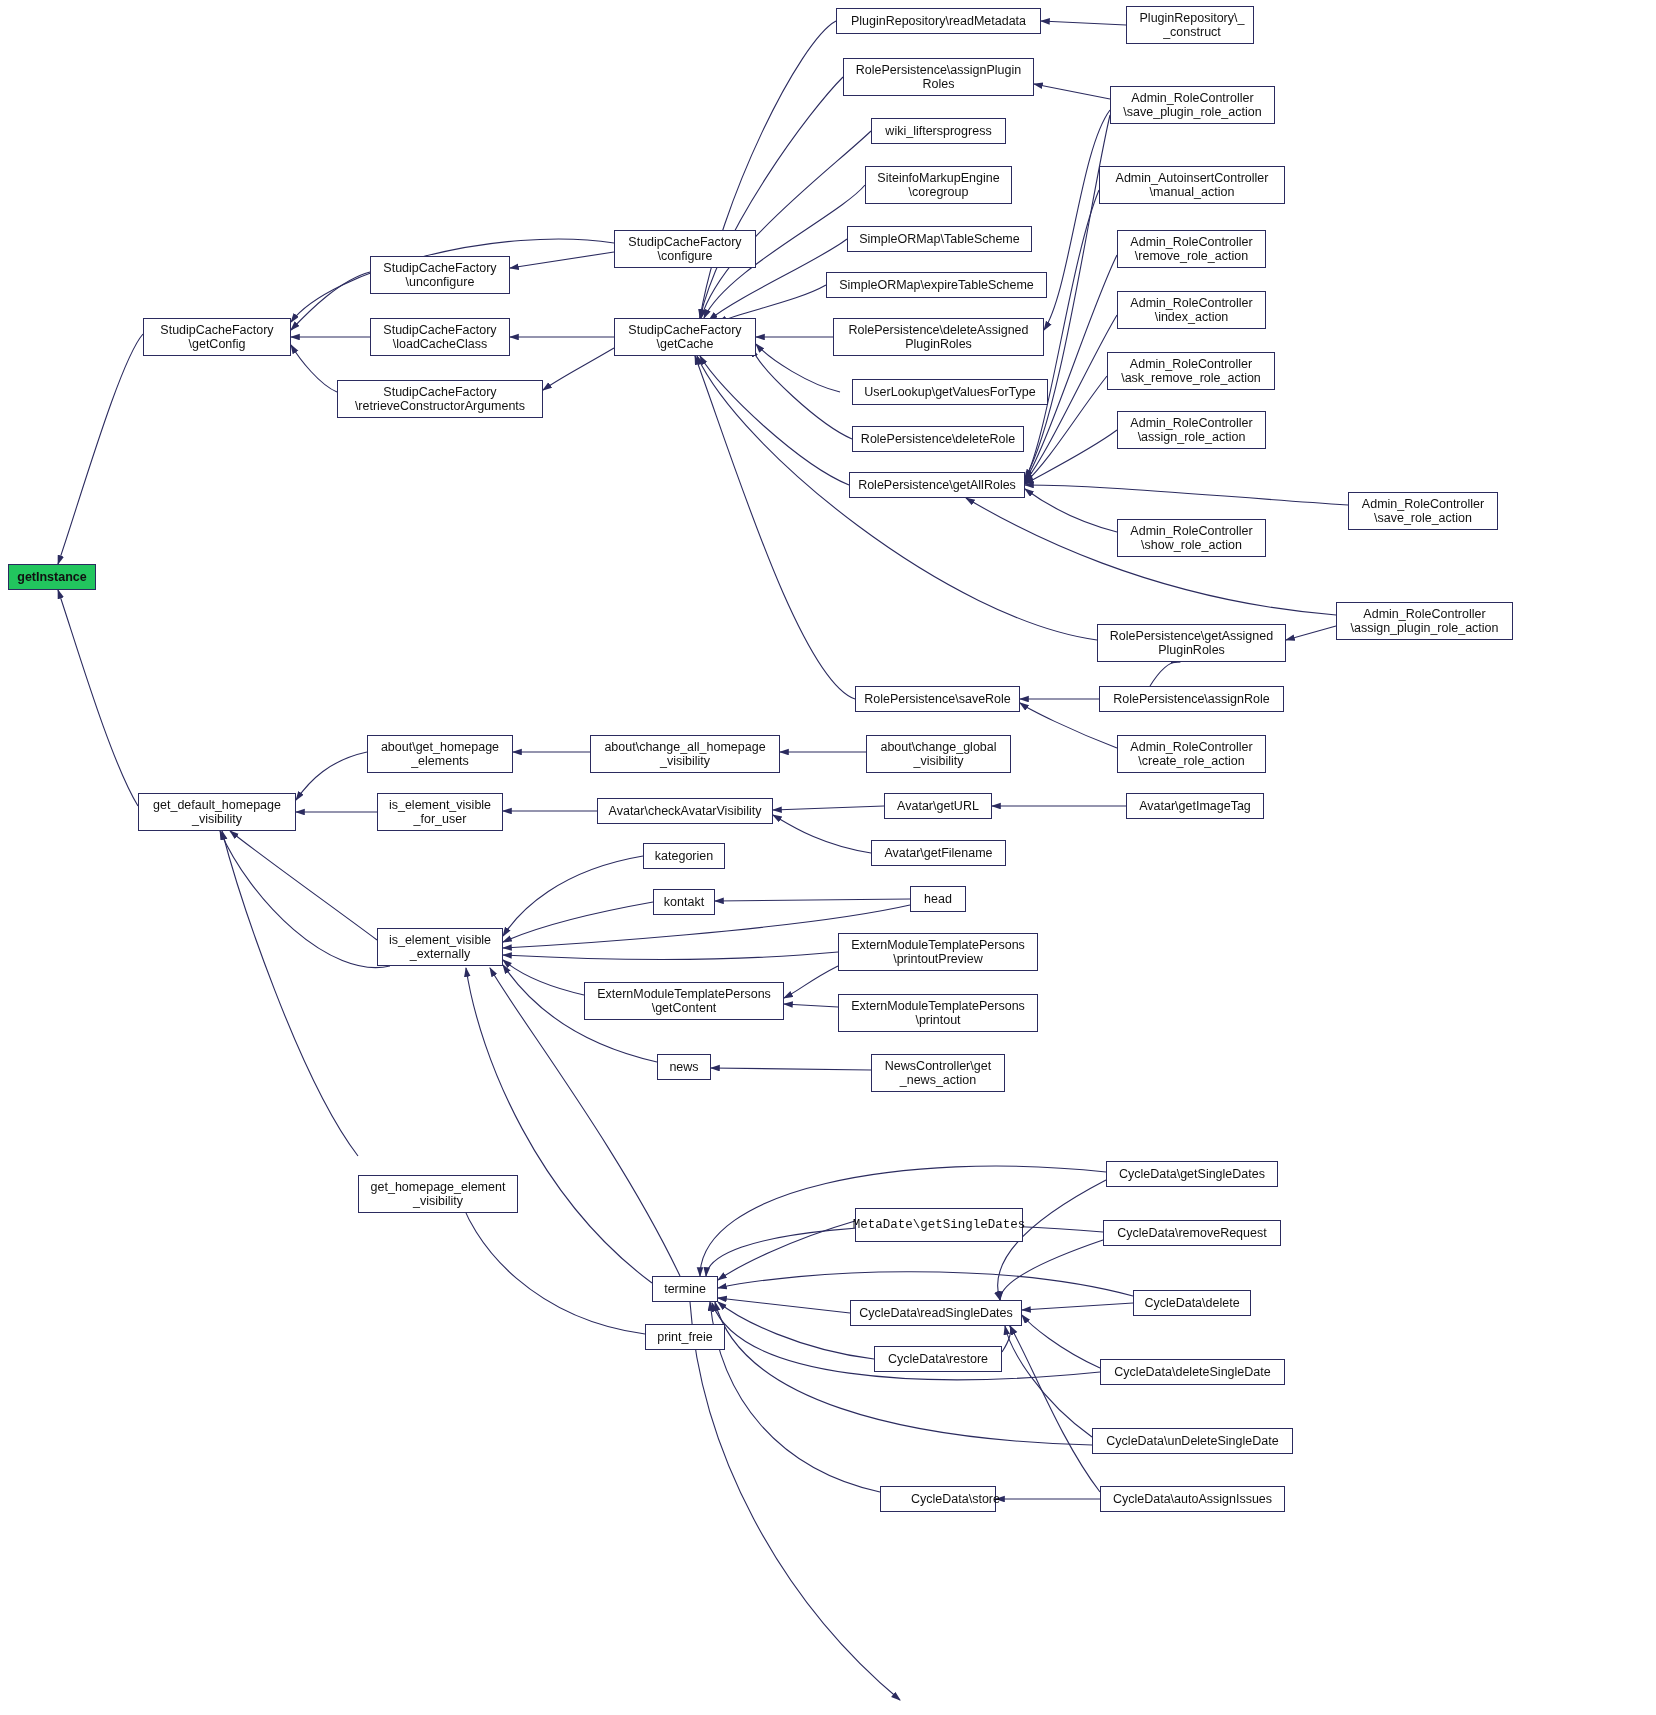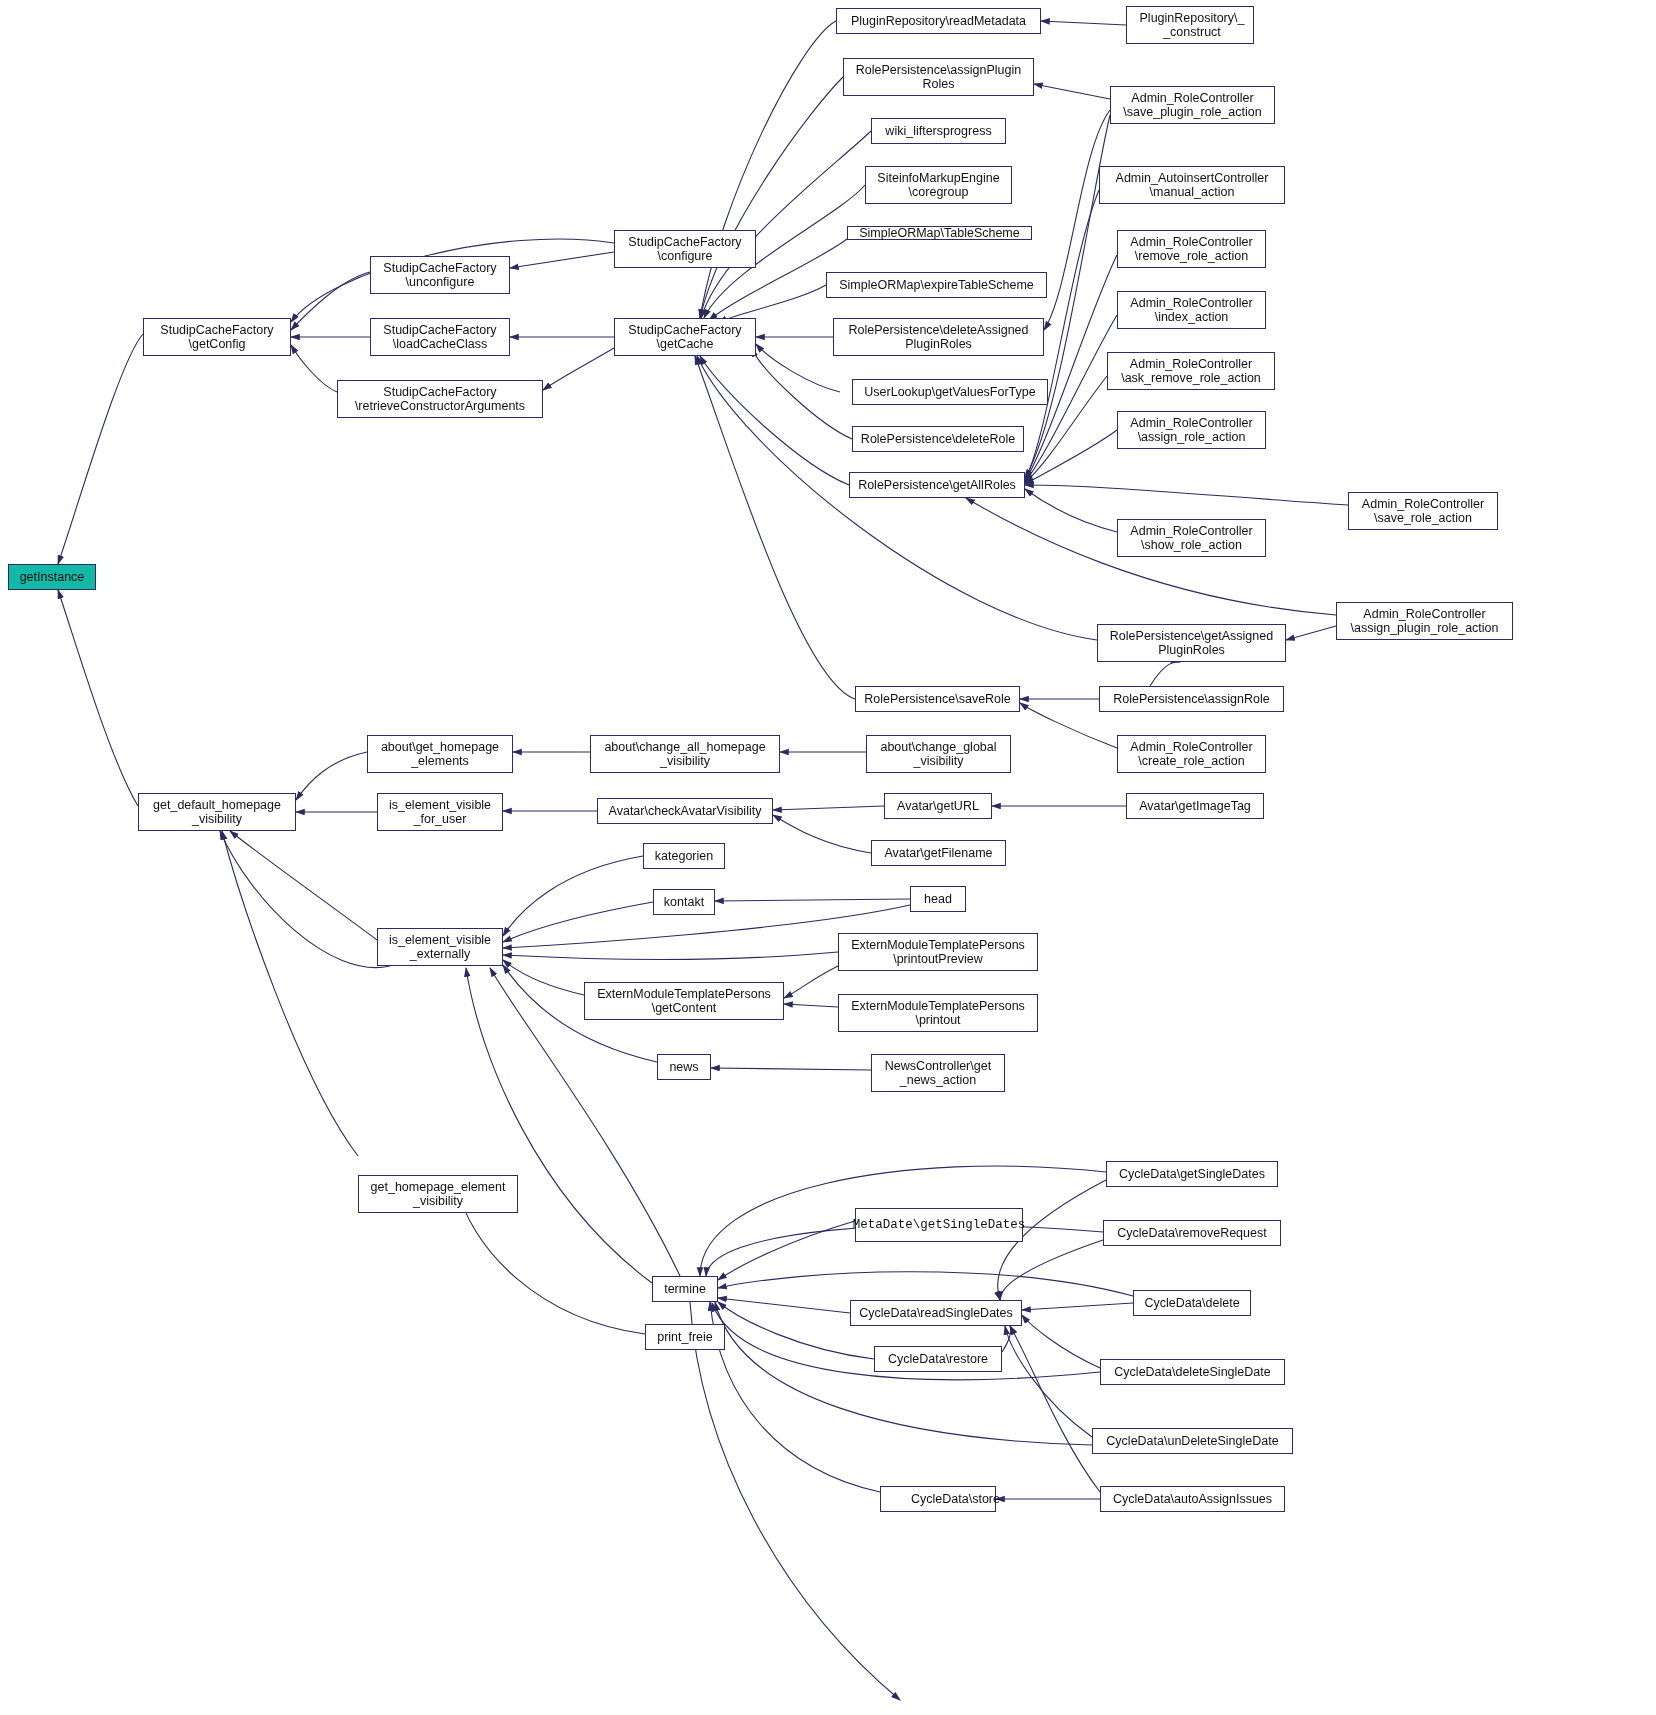--- a/index.html
+++ b/index.html
@@ -24,22 +24,23 @@
     font-size: 12.5px;
     line-height: 14px;
     display: flex;
     align-items: center;
     justify-content: center;
     text-align: center;
     white-space: pre-line;
     padding: 1px 3px;
   }
   .node.root {
-    background: #14b8a6;
+    background: #22c55e;
     border-color: #2b2b5f;
+    font-weight: bold;
   }
   svg.edges {
     position: absolute;
     left: 0;
     top: 0;
     width: 1656px;
     height: 1715px;
     pointer-events: none;
   }
 </style>
@@ -154,21 +155,21 @@
 _construct</div>
       <div class="node" style="left: 843px; top: 58px; width: 191px; height: 38px;">RolePersistence\assignPlugin
 Roles</div>
       <div class="node" style="left: 1110px; top: 86px; width: 165px; height: 38px;">Admin_RoleController
 \save_plugin_role_action</div>
       <div class="node" style="left: 871px; top: 118px; width: 135px; height: 26px;">wiki_liftersprogress</div>
       <div class="node" style="left: 865px; top: 166px; width: 147px; height: 38px;">SiteinfoMarkupEngine
 \coregroup</div>
       <div class="node" style="left: 1099px; top: 166px; width: 186px; height: 38px;">Admin_AutoinsertController
 \manual_action</div>
-      <div class="node" style="left: 847px; top: 226px; width: 185px; height: 14px; text-align: center;">SimpleORMap\TableScheme</div>
+      <div class="node" style="left: 847px; top: 226px; width: 185px; height: 26px; text-align: center;">SimpleORMap\TableScheme</div>
       <div class="node" style="left: 1117px; top: 230px; width: 149px; height: 38px;">Admin_RoleController
 \remove_role_action</div>
       <div class="node" style="left: 826px; top: 272px; width: 221px; height: 26px;">SimpleORMap\expireTableScheme</div>
       <div class="node" style="left: 1117px; top: 291px; width: 149px; height: 38px;">Admin_RoleController
 \index_action</div>
       <div class="node" style="left: 833px; top: 318px; width: 211px; height: 38px;">RolePersistence\deleteAssigned
 PluginRoles</div>
       <div class="node" style="left: 1107px; top: 352px; width: 168px; height: 38px;">Admin_RoleController
 \ask_remove_role_action</div>
       <div class="node" style="left: 840px; top: 379px; width: 196px; height: 26px; margin-left: 12px;">UserLookup\getValuesForType</div>

